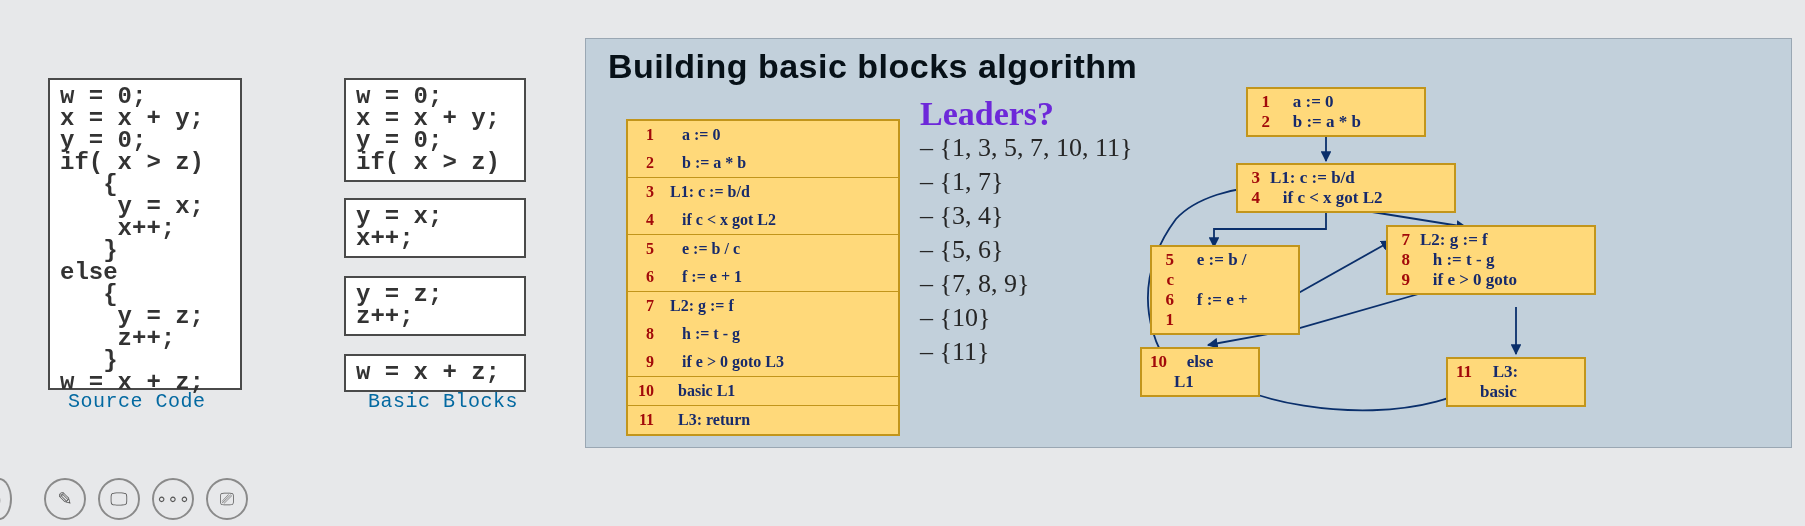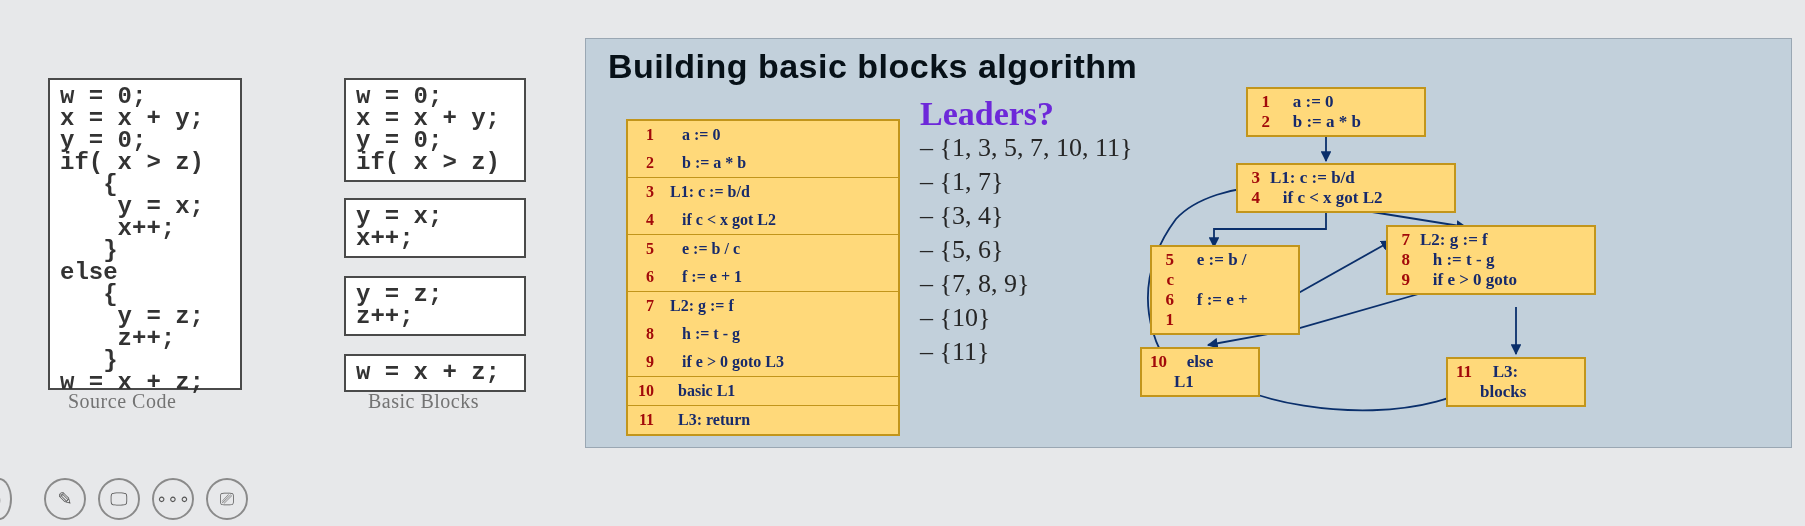--- a/index.html
+++ b/index.html
@@ -25,23 +25,23 @@
     padding: 6px 10px;
     font-family: "Courier New", Courier, monospace;
     font-weight: bold;
     font-size: 24px;
     line-height: 22px;
     white-space: pre;
     color: #333;
   }
   .caption {
     position: absolute;
-    font-family: Liberation Serif, serif;
+    font-family: Liberation Mono, monospace;
     font-size: 20px;
-    color: #737373;
+    color: #0369a1;
     letter-spacing: 0.5px;
   }
   
   .slide {
     position: absolute;
     left: 585px;
     top: 38px;
     width: 1205px;
     height: 408px;
     background: #c2d0db;
@@ -327,21 +327,21 @@
             <span class="c">L1</span>
           </div>
       </div>
       <div class="node" style="left:310px; top:278px; width:120px;">
         <div class="ln">
             <span class="n">11</span>
             <span class="c">   L3:</span>
           </div>
         <div class="ln">
             <span class="n"></span>
-            <span class="c">blocks</span>
+            <span class="c">basic</span>
           </div>
       </div>
     </div>
   </div>
 
   <div class="toolbar">
     <div class="tbtn cut">
       <span>)</span>
     </div>
     <div class="tbtn">

